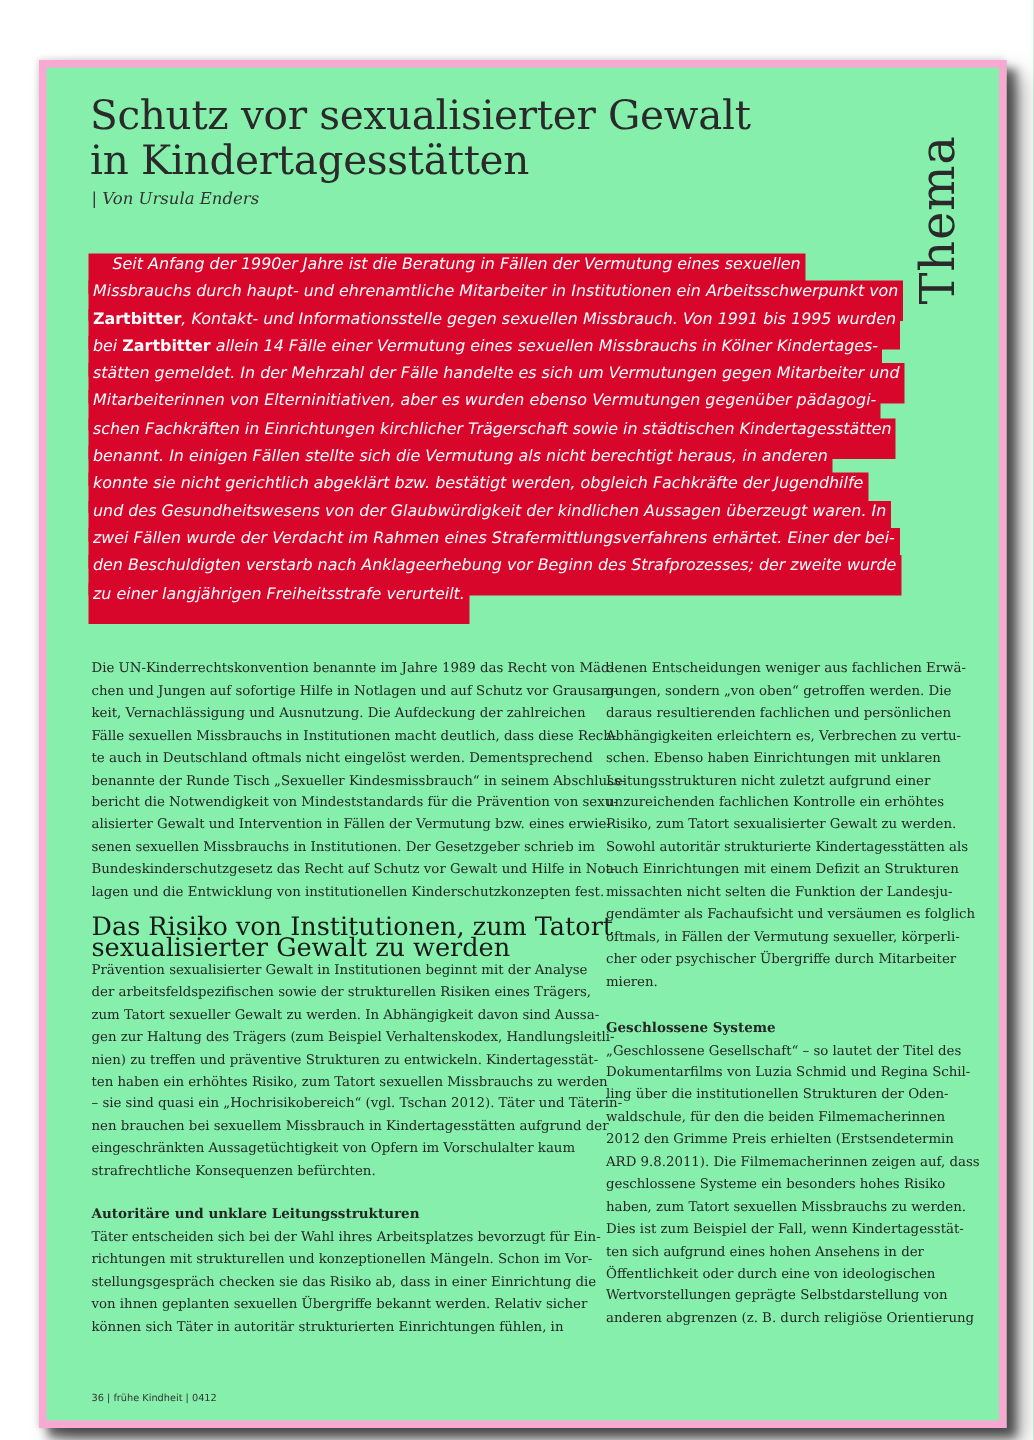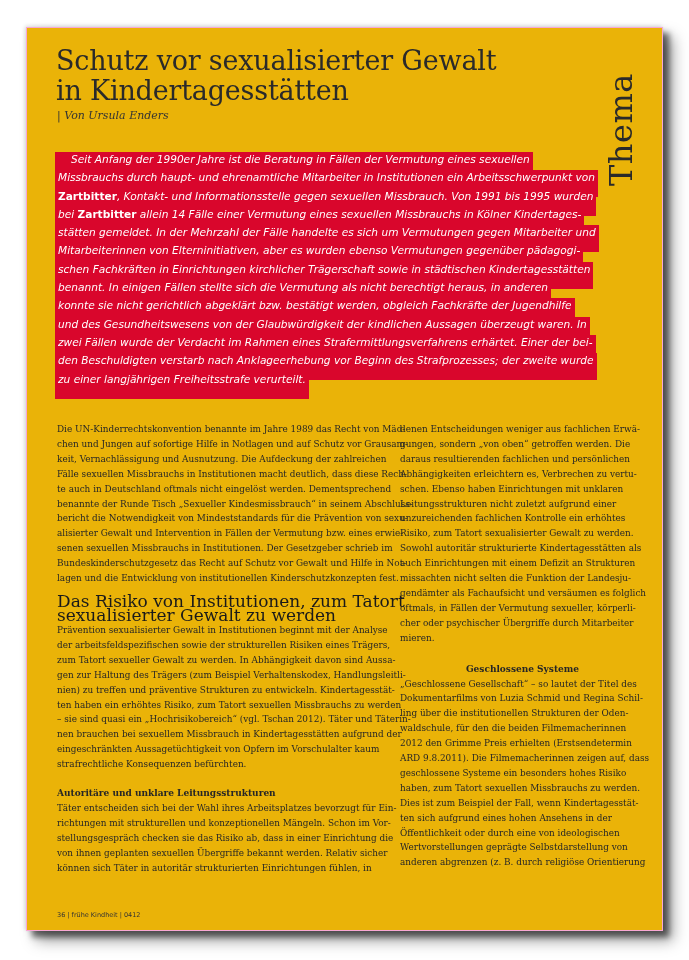--- a/index.html
+++ b/index.html
@@ -1,22 +1,22 @@
 <!DOCTYPE html>
 <html><head>
 <meta charset="utf-8">
 <style>
   html, body { margin: 0; padding: 0; }
   body {
     width: 689px; height: 960px; background: #ffffff; position: relative; overflow: hidden;
     font-family: "DejaVu Serif", serif;
   }
   .page {
-    position: absolute; left: 26px; top: 27px; width: 635px; height: 902px;
-    background: #eab308; border: 1px solid #f9a8d4;
+    position: absolute; left: 26px; top: 40px; width: 635px; height: 902px;
+    background: #86efac; border: 5px solid #f9a8d4;
     box-shadow: 6px 6px 6px rgba(0,0,0,0.55), 10px 10px 14px rgba(0,0,0,0.35), -1px -1px 4px rgba(0,0,0,0.15);
   }
   .title {
     position: absolute; left: 29px; top: 18px; width: 520px;
     font-family: "DejaVu Serif", serif; font-weight: 300; color: #2a2a2a;
     font-size: 27px; line-height: 30px; letter-spacing: -0.2px;
   }
   .title span { display: block; }
   .byline {
     position: absolute; left: 30px; top: 81px;
@@ -143,21 +143,21 @@
         <span class="ln">unzureichenden fachlichen Kontrolle ein erhöhtes</span>
         <span class="ln">Risiko, zum Tatort sexualisierter Gewalt zu werden.</span>
         <span class="ln">Sowohl autoritär strukturierte Kindertagesstätten als</span>
         <span class="ln">auch Einrichtungen mit einem Defizit an Strukturen</span>
         <span class="ln">missachten nicht selten die Funktion der Landesju-</span>
         <span class="ln">gendämter als Fachaufsicht und versäumen es folglich</span>
         <span class="ln">oftmals, in Fällen der Vermutung sexueller, körperli-</span>
         <span class="ln">cher oder psychischer Übergriffe durch Mitarbeiter</span>
         <span class="ln">mieren.</span>
       </div>
-    <span class="minor-h" style="margin-top:16px;text-align:center;">Geschlossene Systeme</span>
+    <span class="minor-h" style="margin-top:16px;">Geschlossene Systeme</span>
     <div id="rc-p2">
         <span class="ln">„Geschlossene Gesellschaft“ – so lautet der Titel des</span>
         <span class="ln">Dokumentarfilms von Luzia Schmid und Regina Schil-</span>
         <span class="ln">ling über die institutionellen Strukturen der Oden-</span>
         <span class="ln">waldschule, für den die beiden Filmemacherinnen</span>
         <span class="ln">2012 den Grimme Preis erhielten (Erstsendetermin</span>
         <span class="ln">ARD 9.8.2011). Die Filmemacherinnen zeigen auf, dass</span>
         <span class="ln">geschlossene Systeme ein besonders hohes Risiko</span>
         <span class="ln">haben, zum Tatort sexuellen Missbrauchs zu werden.</span>
         <span class="ln">Dies ist zum Beispiel der Fall, wenn Kindertagesstät-</span>

